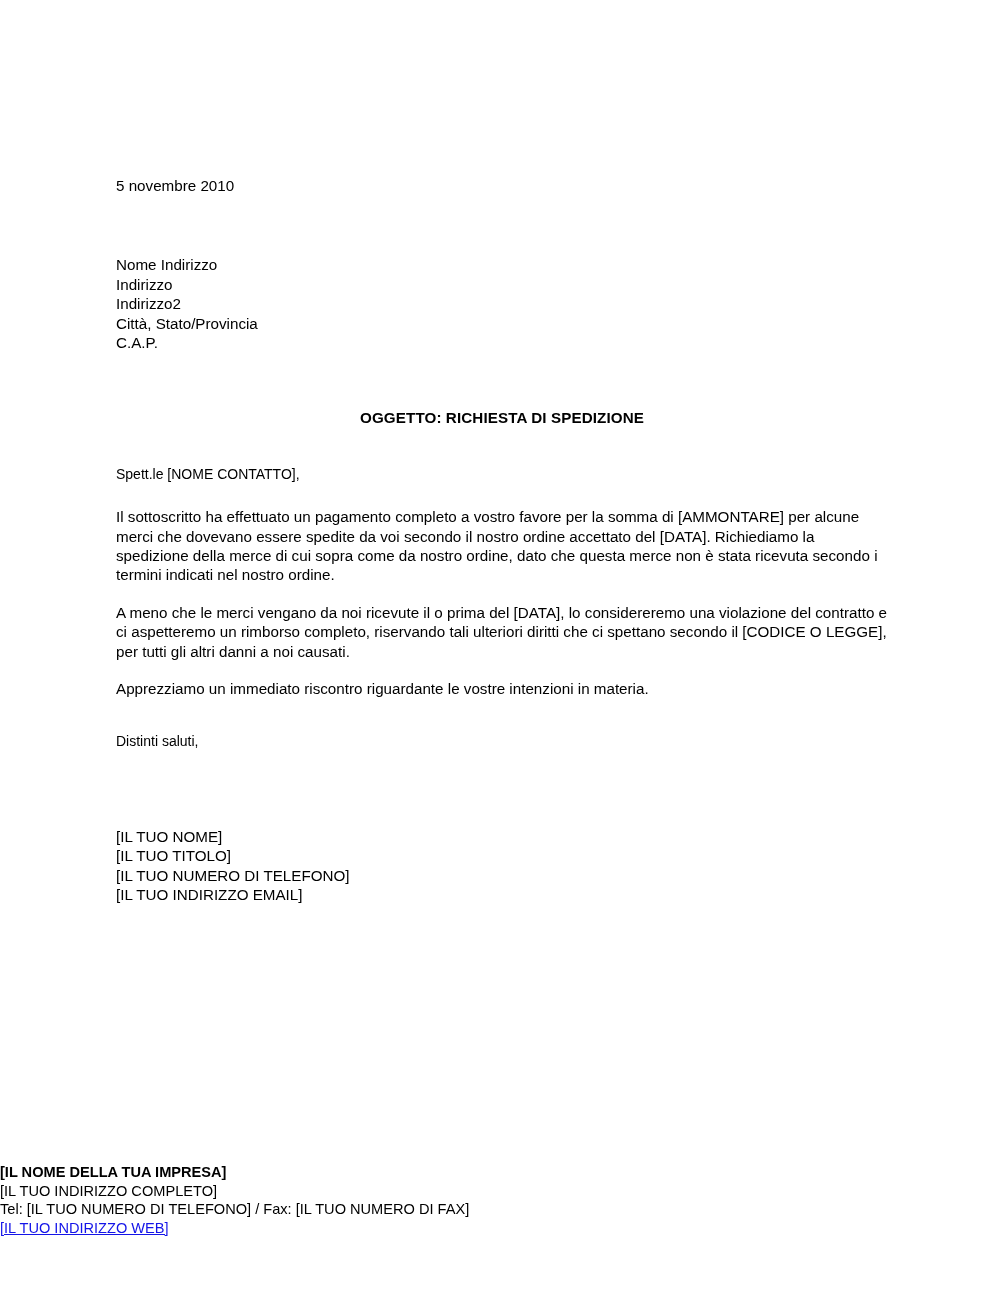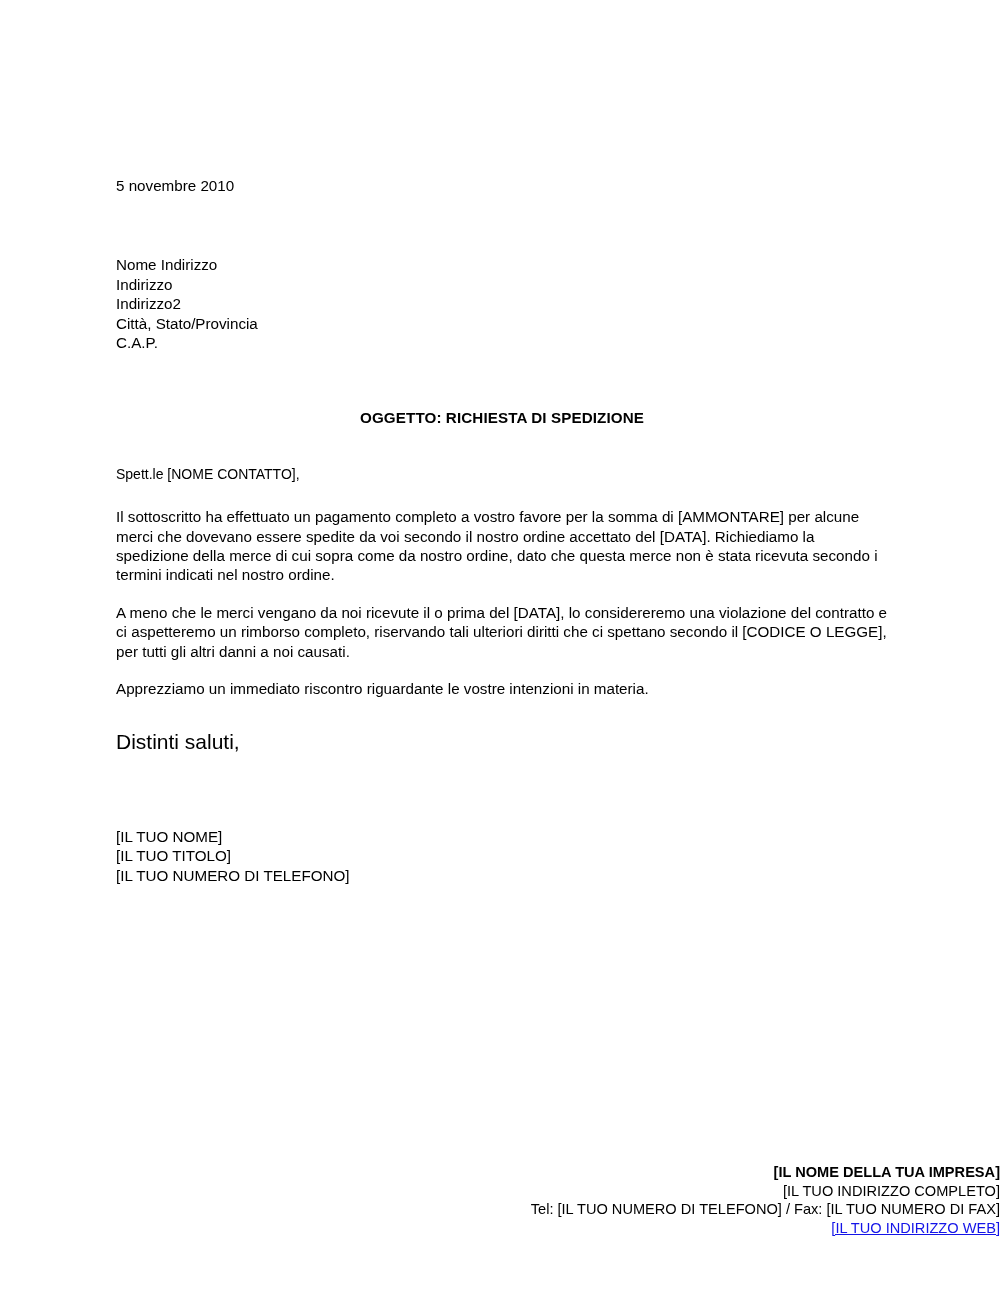--- a/index.html
+++ b/index.html
@@ -83,36 +83,36 @@
     font-size: 14px;
     line-height: 19.4px;
     margin: 0;
   }
 
   .para {
     width: 772px;
   }
 
   .closing {
-    font-size: 21px;
+    font-size: 14px;
     line-height: 19.4px;
     margin: 0;
   }
 
   .signature-block .line {
     display: block;
   }
 
   
   .footer {
     position: absolute;
     left: 0;
     top: 1163px;
     width: 1000px;
-    text-align: right;
+    text-align: left;
   }
   .footer .f-line {
     font-size: 14.6px;
     line-height: 18.6px;
     color: #000000;
     margin: 0;
   }
   .footer .f-company {
     font-weight: bold;
   }
@@ -166,20 +166,21 @@
     <div class="spacer-33"></div>
 
     <div class="closing">Distinti saluti,</div>
 
     <div class="spacer-76"></div>
 
     <div class="block signature-block">
       <span class="line">[IL TUO NOME]</span>
       <span class="line">[IL TUO TITOLO]</span>
       <span class="line">[IL TUO NUMERO DI TELEFONO]</span>
+      <span class="line">[IL TUO INDIRIZZO EMAIL]</span>
     </div>
 
   </div>
 
   <div class="footer">
     <div class="f-line f-company">[IL NOME DELLA TUA IMPRESA]</div>
     <div class="f-line">[IL TUO INDIRIZZO COMPLETO]</div>
     <div class="f-line">Tel: [IL TUO NUMERO DI TELEFONO] / Fax: [IL TUO NUMERO DI FAX]</div>
     <div class="f-line"><span class="f-web">[IL TUO INDIRIZZO WEB]</span></div>
   </div>

